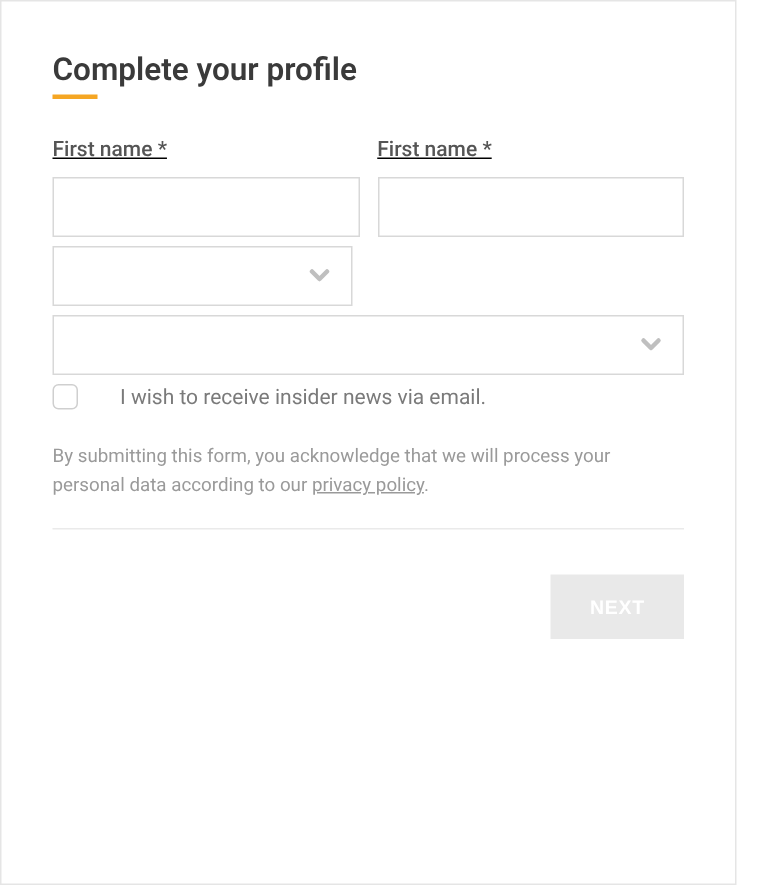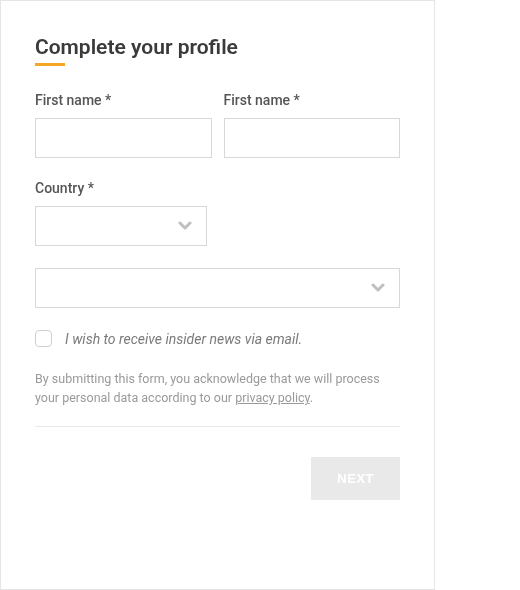--- a/index.html
+++ b/index.html
@@ -2,42 +2,43 @@
 <html><head>
 <meta charset="utf-8">
 <style>
   * { box-sizing: border-box; }
   html, body {
     margin: 0;
     padding: 0;
     font-family: -apple-system, BlinkMacSystemFont, "Segoe UI", Roboto, Arial, sans-serif;
   }
   .card {
-    width: 435px;
+    width: 491px;
     height: 590px;
     border: 1px solid #e5e5e5;
     padding: 34px 34px 24px 34px;
     position: relative;
   }
   .title {
     font-size: 21px;
     font-weight: 600;
     color: #3a3a3a;
     margin: 0 0 4px 0;
   }
   .title-underline {
     width: 30px;
     height: 3px;
     background: #f5a623;
     margin-bottom: 26px;
   }
   .row {
     display: flex;
     gap: 12px;
-    margin-bottom: 22px;
+    margin-bottom: 6px;
+    text-decoration: underline;
   }
   .field {
     flex: 1;
     display: flex;
     flex-direction: column;
   }
   .field.half-left {
     flex: 0 0 calc(50% - 11px);
   }
   .label {
@@ -62,24 +63,23 @@
     position: absolute;
     right: 14px;
     top: 50%;
     transform: translateY(-50%);
     color: #bfbfbf;
   }
   .chevron svg { display: block; }
   .checkbox-row {
     display: flex;
     align-items: center;
-    gap: 13px;
+    gap: 28px;
     margin-top: 4px;
     margin-bottom: 22px;
-    font-style: italic;
   }
   .checkbox {
     width: 17px;
     height: 17px;
     border: 1px solid #cfcfcf;
     border-radius: 4px;
     background: #fff;
     flex-shrink: 0;
   }
   .checkbox-label {
@@ -130,21 +130,20 @@
       <input class="input" type="text" value="" style="">
     </div>
     <div class="field">
       <div class="label">First name *</div>
       <input class="input" type="text" value="" style="">
     </div>
   </div>
 
   <div class="row">
     <div class="field half-left">
-      <div class="label">Country *</div>
       <div class="select">
         <span class="chevron">
           <svg width="14" height="12" viewBox="0 0 14 12">
               <path d="M2 3 L7 8 L12 3" fill="none" stroke="#bfbfbf" stroke-width="3" stroke-linecap="round" stroke-linejoin="round"></path>
             </svg>
         </span>
       </div>
     </div>
   </div>
 

